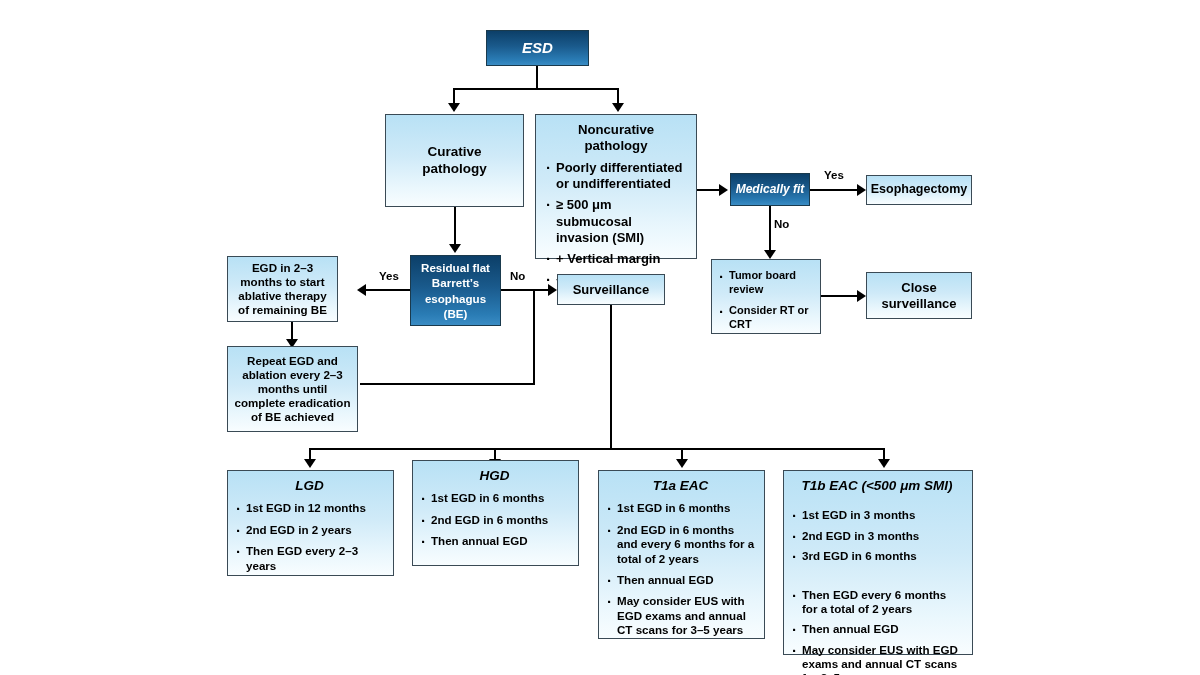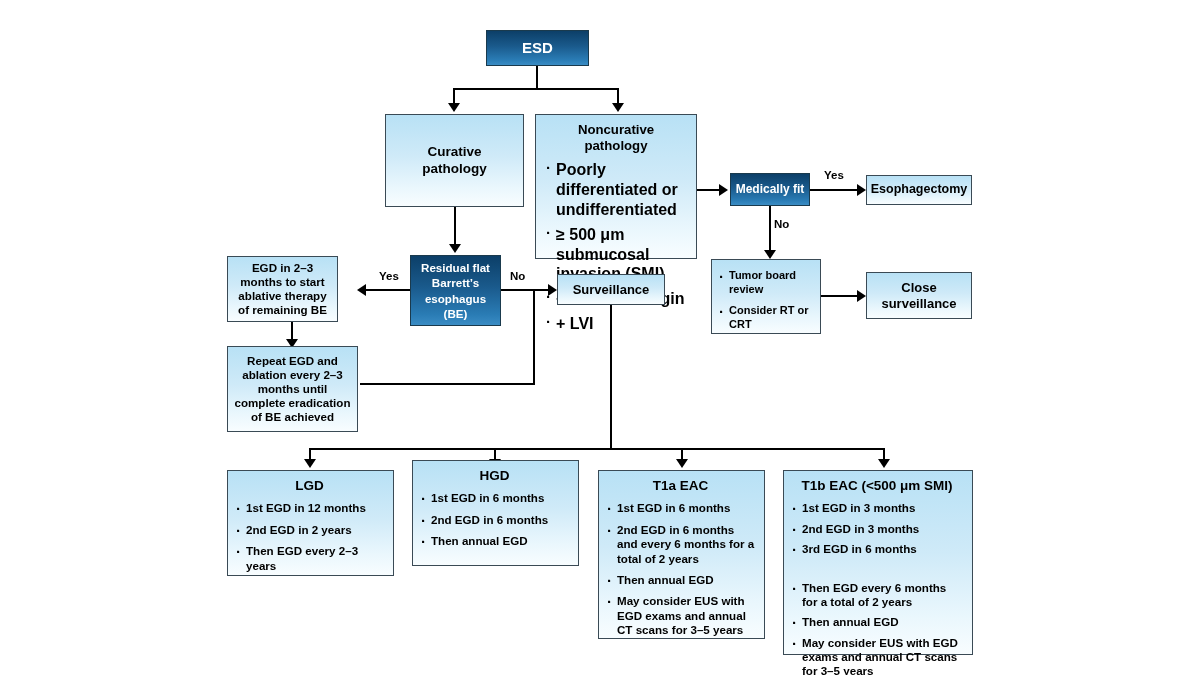--- a/index.html
+++ b/index.html
@@ -30,20 +30,21 @@
   
   .dark {
     background: linear-gradient(to bottom, #0c3f68 0%, #1a5a8c 45%, #2a7cb5 85%, #3a8cc4 100%);
     color: #ffffff;
     border-color: #1a3a4d;
   }
   .title {
     text-align: center;
     font-size: 13.5px;
     font-weight: bold;
+    font-style: italic;
   }
   .centerbox {
     display: flex;
     align-items: center;
     justify-content: center;
     text-align: center;
   }
   .topbox {
     display: flex;
     flex-direction: column;
@@ -128,21 +129,21 @@
   </div>
 
   <div class="vline" style="left:454px; top:207px; height:38px;"></div>
   <div class="arrow-d" style="left:449px; top:244px;"></div>
 
   <div class="node light topbox" style="left:535px; top:114px; width:162px; height:145px; padding:7px 8px 4px 8px;">
     <div style="text-align:center; font-size:13.2px; font-weight:bold; margin-bottom:6px;">
       <div>Noncurative</div>
       <div>pathology</div>
     </div>
-    <ul class="bullets" style="font-size:16px;">
+    <ul class="bullets" style="font-size:13px;">
       <li style="margin-bottom:5px;">Poorly differentiated or undifferentiated</li>
       <li style="margin-bottom:5px;">≥ 500 μm submucosal invasion (SMI)</li>
       <li style="margin-bottom:5px;">+ Vertical margin</li>
       <li style="margin-bottom:0;">+ LVI</li>
     </ul>
   </div>
 
   <div class="hline" style="left:697px; top:189px; width:23px;"></div>
   <div class="arrow-r" style="left:719px; top:184px;"></div>
 
@@ -247,21 +248,21 @@
     <div class="title" style="margin-bottom:7px;">T1a EAC</div>
     <ul class="bullets">
       <li>1st EGD in 6 months</li>
       <li>2nd EGD in 6 months and every 6 months for a total of 2 years</li>
       <li>Then annual EGD</li>
       <li>May consider EUS with EGD exams and annual CT scans for 3–5 years</li>
     </ul>
   </div>
 
   <div class="node light topbox" style="left:783px; top:470px; width:190px; height:185px; padding:7px 8px 4px 6px;">
-    <div class="title" style="margin-bottom:7px;">T1b EAC (&lt;500 μm SMI)</div>
+    <div class="title" style="margin-bottom:14px;">T1b EAC (&lt;500 μm SMI)</div>
     <ul class="bullets">
       <li style="margin-bottom:6px;">1st EGD in 3 months</li>
       <li style="margin-bottom:6px;">2nd EGD in 3 months</li>
       <li style="margin-bottom:24px;">3rd EGD in 6 months</li>
       <li style="margin-bottom:6px;">Then EGD every 6 months for a total of 2 years</li>
       <li style="margin-bottom:6px;">Then annual EGD</li>
       <li style="margin-bottom:0;">May consider EUS with EGD exams and annual CT scans for 3–5 years</li>
     </ul>
   </div>
 

